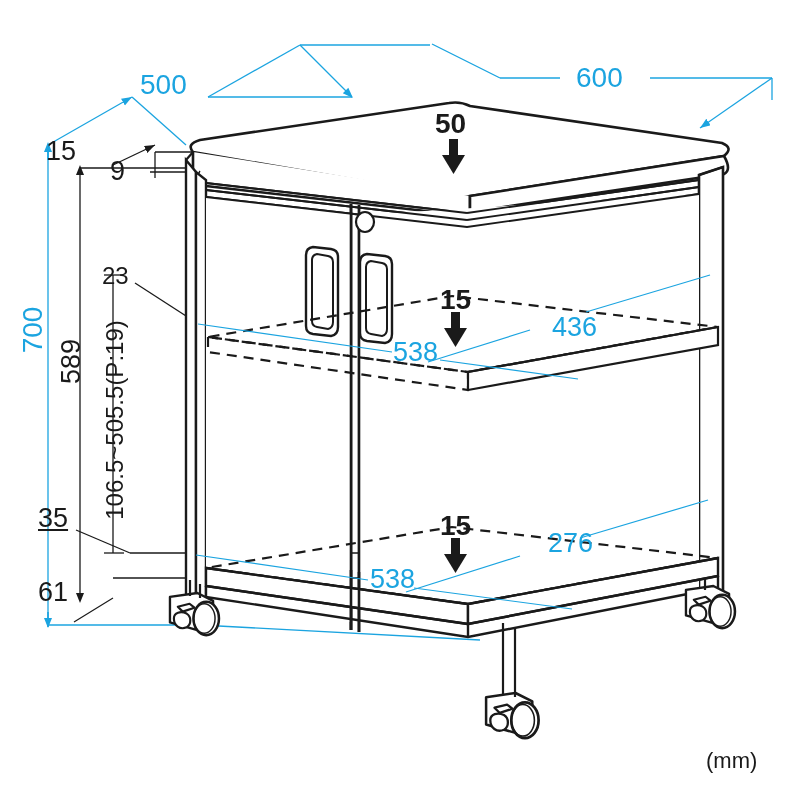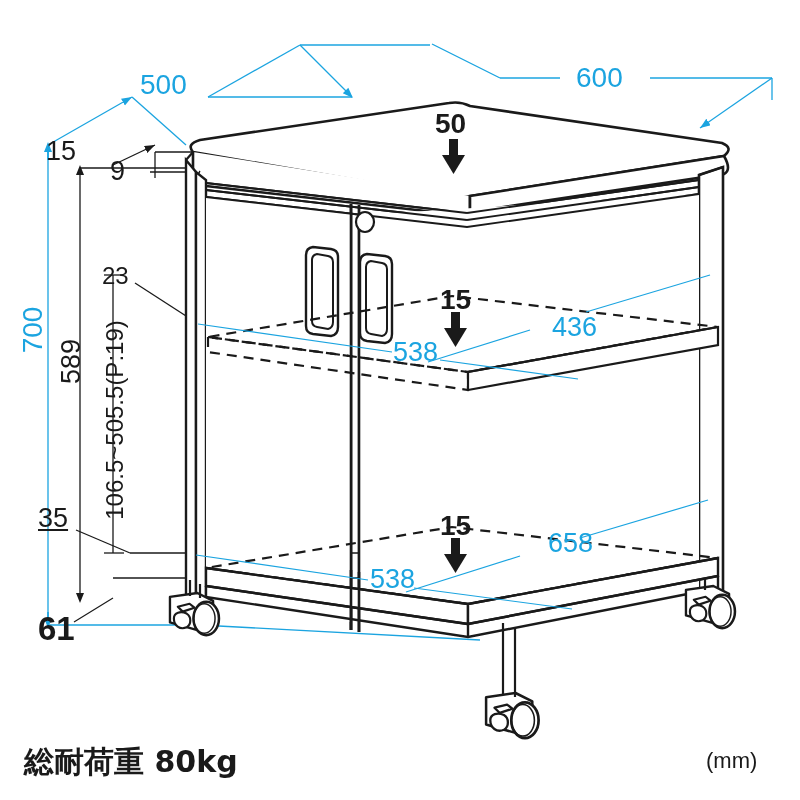--- a/index.html
+++ b/index.html
@@ -324,32 +324,31 @@
   <div class="lbl black rot" style="left:-35px;top:408px;width:300px;text-align:center;font-size:24px;transform:rotate(-90deg);">106.5~505.5(P:19)</div>
 
   <div class="lbl black" style="left:46px;top:138px;font-size:27px;">15</div>
 
   <div class="lbl black" style="left:110px;top:158px;font-size:27px;">9</div>
 
   <div class="lbl black" style="left:102px;top:264px;font-size:24px;">23</div>
 
   <div class="lbl black" style="left:38px;top:505px;font-size:27px;text-decoration:underline;">35</div>
 
-  <div class="lbl black" style="left:38px;top:612px;font-size:33px;font-weight:bold;">61</div>
+  <div class="lbl black" style="left:38px;top:579px;font-size:27px;">61</div>
 
   <div class="lbl black" style="left:435px;top:110px;font-size:28px;font-weight:bold;">50</div>
 
   <div class="lbl black" style="left:440px;top:286px;font-size:28px;font-weight:bold;">15</div>
 
   <div class="lbl black" style="left:440px;top:512px;font-size:28px;font-weight:bold;">15</div>
 
   <div class="lbl blue" style="left:393px;top:339px;font-size:27px;">538</div>
 
   <div class="lbl blue" style="left:552px;top:314px;font-size:27px;text-align:right;">436</div>
 
   <div class="lbl blue" style="left:370px;top:566px;font-size:27px;">538</div>
 
-  <div class="lbl blue" style="left:548px;top:530px;font-size:27px;">658</div>
-
-  <div class="footer-left">総耐荷重 80kg</div>
+  <div class="lbl blue" style="left:548px;top:530px;font-size:27px;">276</div>
+
   <div class="footer-right">(mm)</div>
 
 </div>
 
 </body></html>

